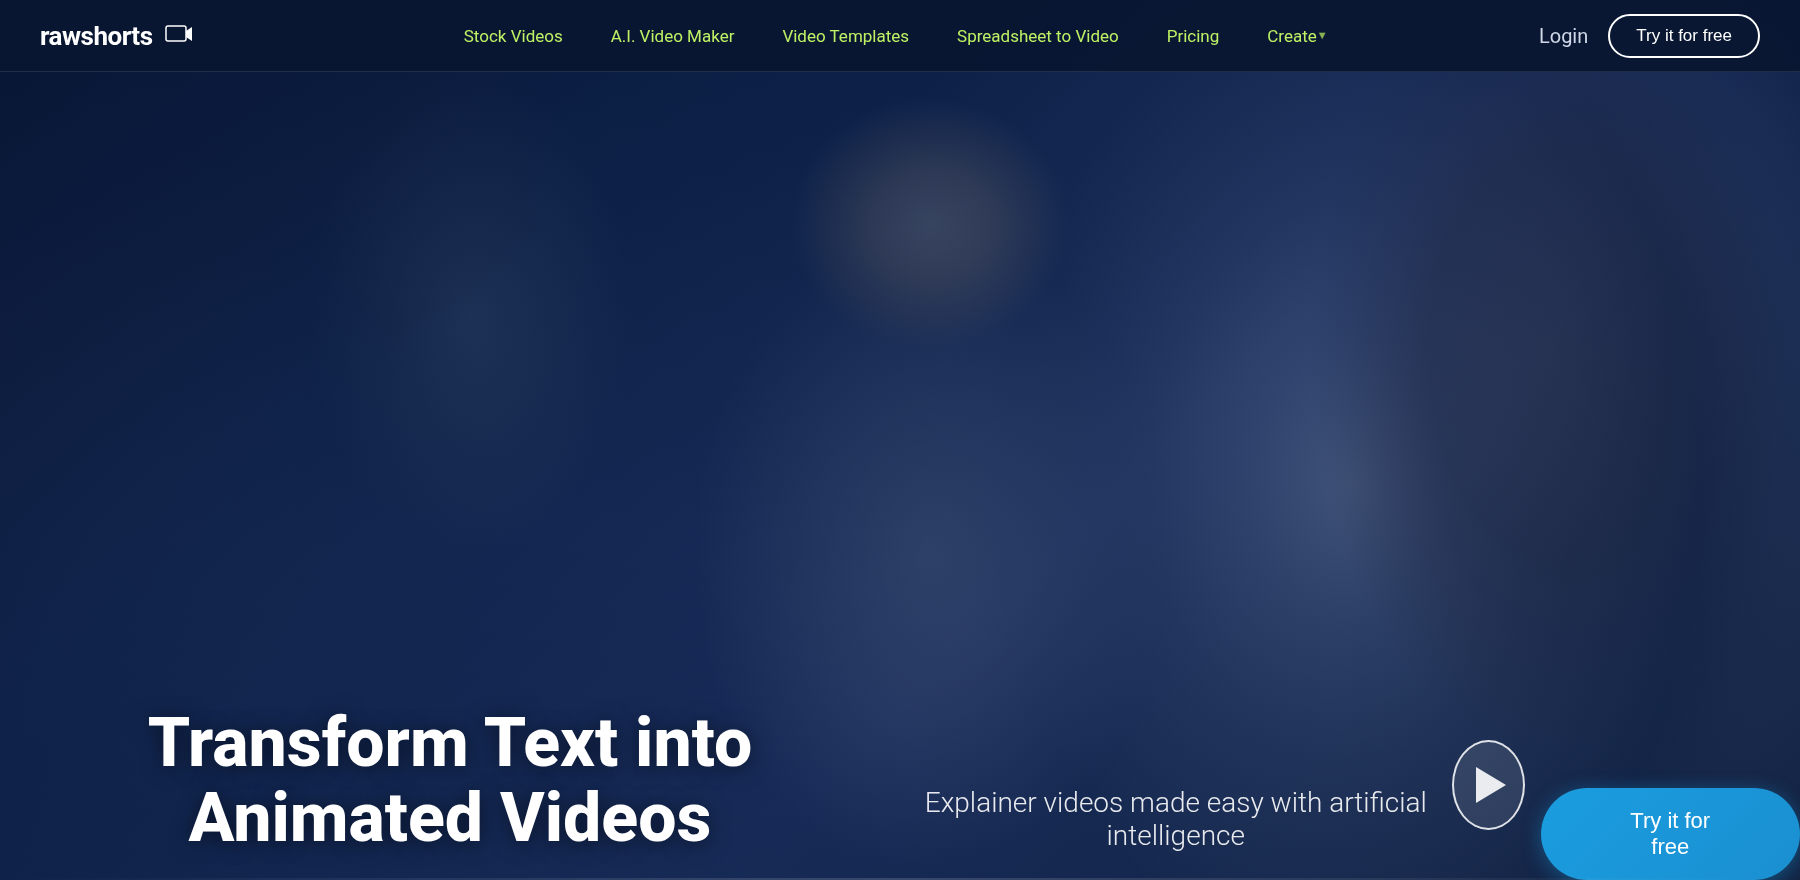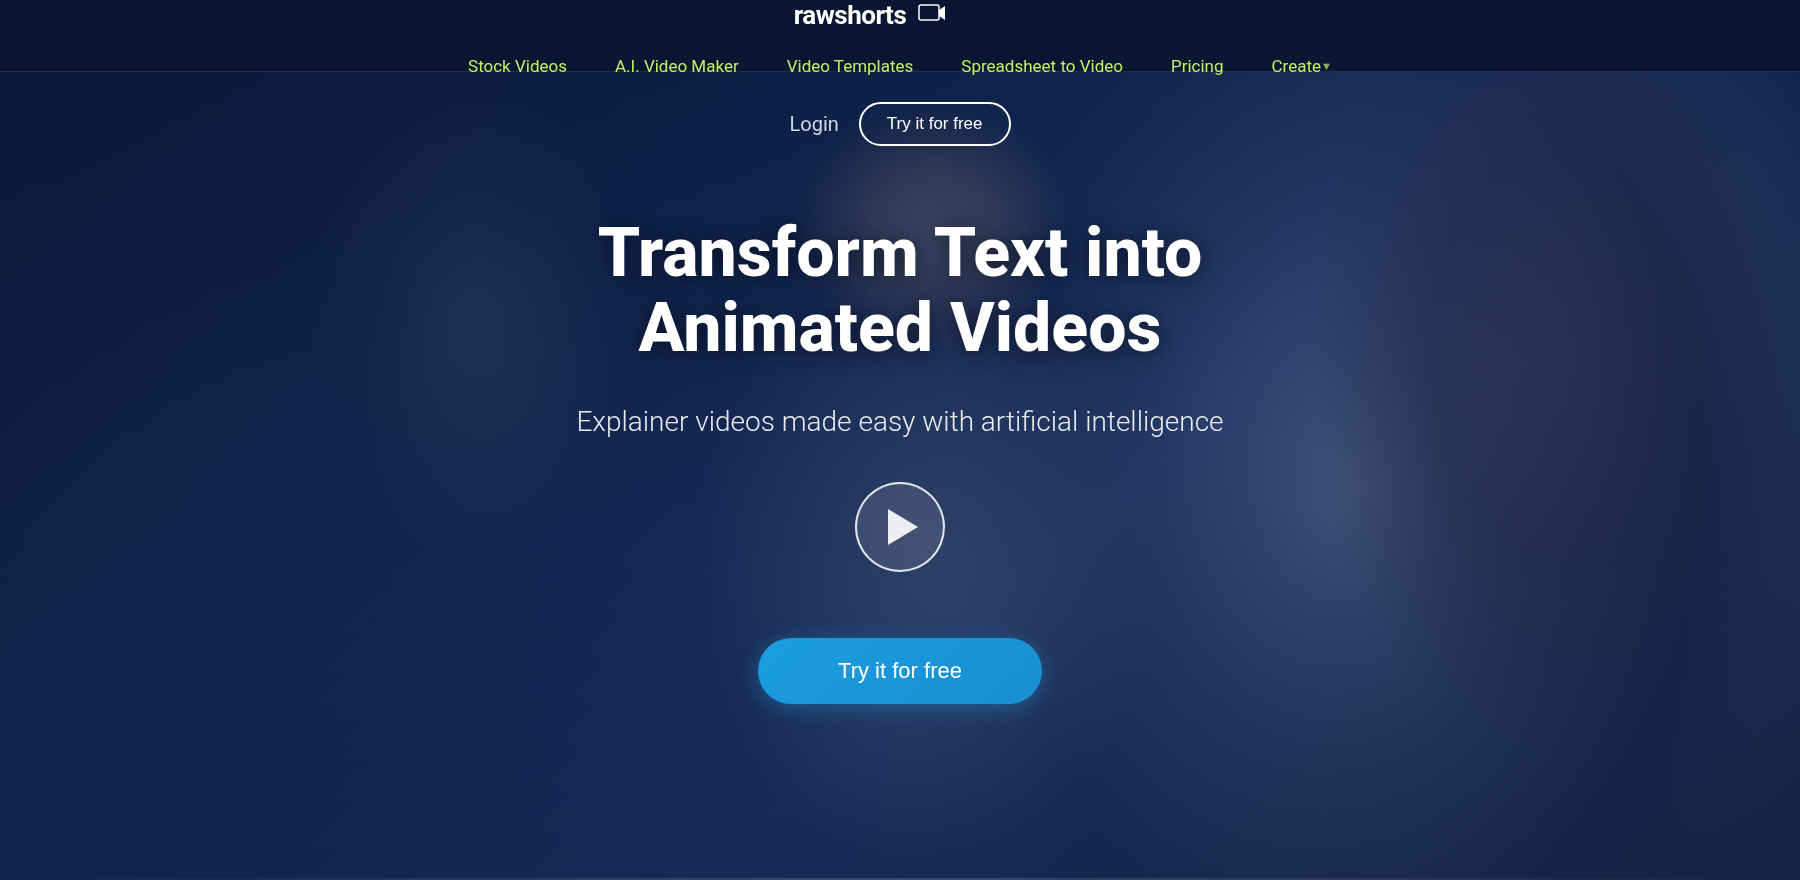--- a/index.html
+++ b/index.html
@@ -15,24 +15,23 @@
     
     .navbar {
       position: absolute;
       top: 0;
       left: 0;
       width: 100%;
       height: 72px;
       background: rgba(10, 22, 50, 0.95);
       display: flex;
       align-items: center;
-      padding: 0 40px;
+      padding: 13px 40px;
       z-index: 100;
       border-bottom: 1px solid rgba(255,255,255,0.1);
-      flex-direction: column;
     }
 
     .logo {
       display: flex;
       align-items: center;
       gap: 8px;
       text-decoration: none;
       margin-right: 60px;
     }
 
@@ -186,22 +185,22 @@
     }
 
     .hero-content {
       position: absolute;
       top: 0;
       left: 0;
       width: 100%;
       height: 100%;
       z-index: 10;
       display: flex;
-      flex-direction: column;
-      align-items: center;
+      flex-direction: row;
+      align-items: flex-end;
       justify-content: center;
       padding-top: 40px;
       gap: 16px;
     }
 
     .hero-title {
       font-size: 68px;
       font-weight: 800;
       color: #fff;
       text-align: center;

